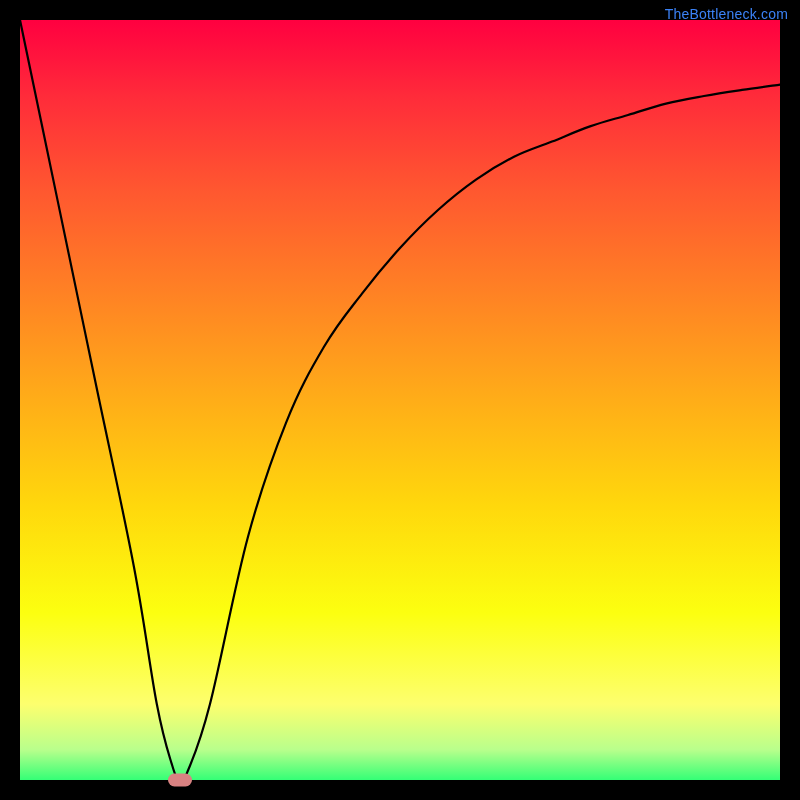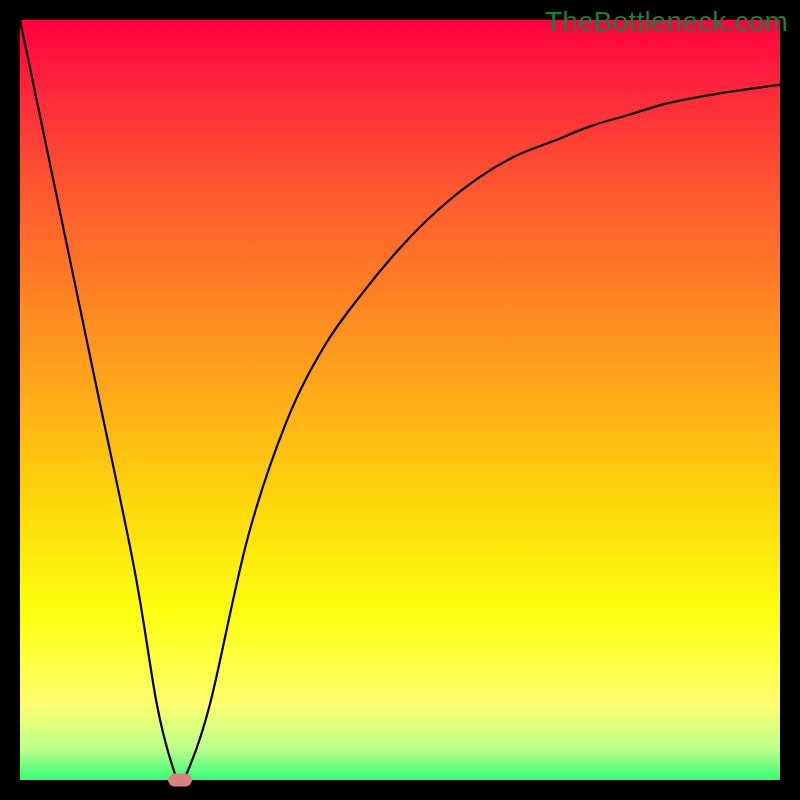--- a/index.html
+++ b/index.html
@@ -32,22 +32,22 @@
       #fcff10 78%,
       #fdff6e 90%,
       #b9ff8c 96%,
       #34ff76 100%
     );
   }
   .watermark {
     position: absolute;
     top: 6px;
     right: 12px;
-    color: #15803d;
-    font-size: 28px;
+    color: #3b82f6;
+    font-size: 14px;
     font-weight: 500;
     letter-spacing: 0.2px;
     user-select: none;
   }
   svg.curve {
     position: absolute;
     left: 0;
     top: 0;
     width: 100%;
     height: 100%;

